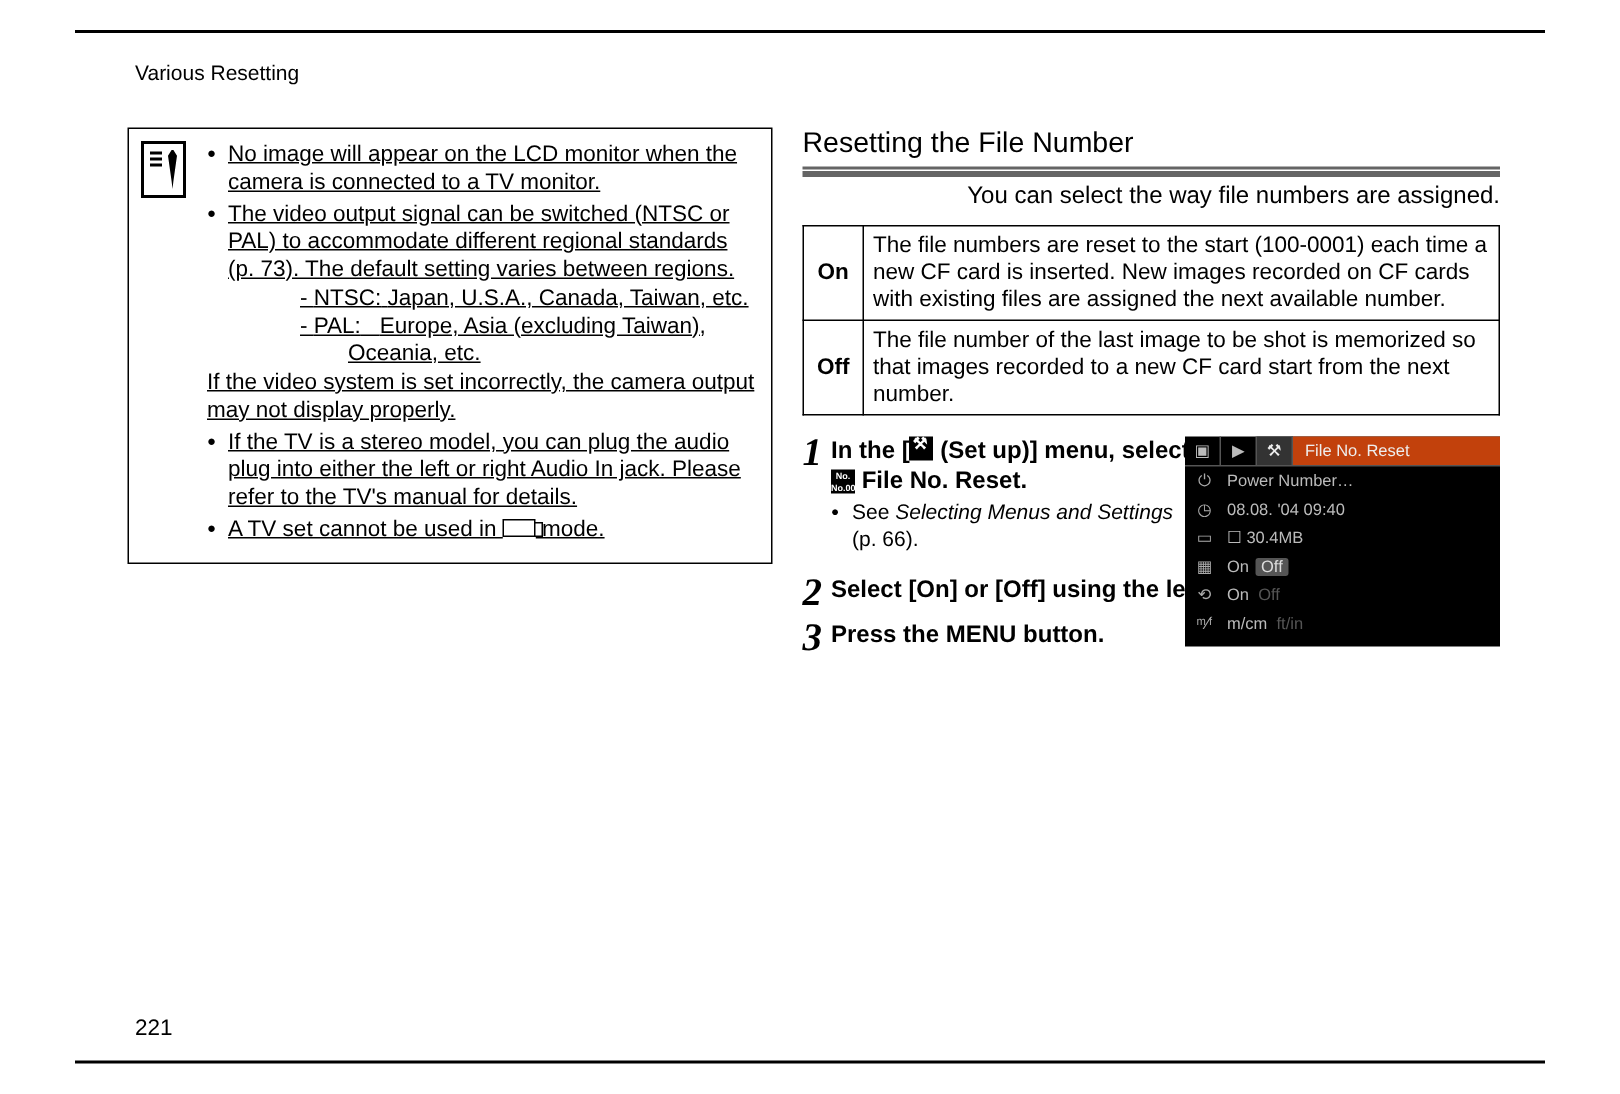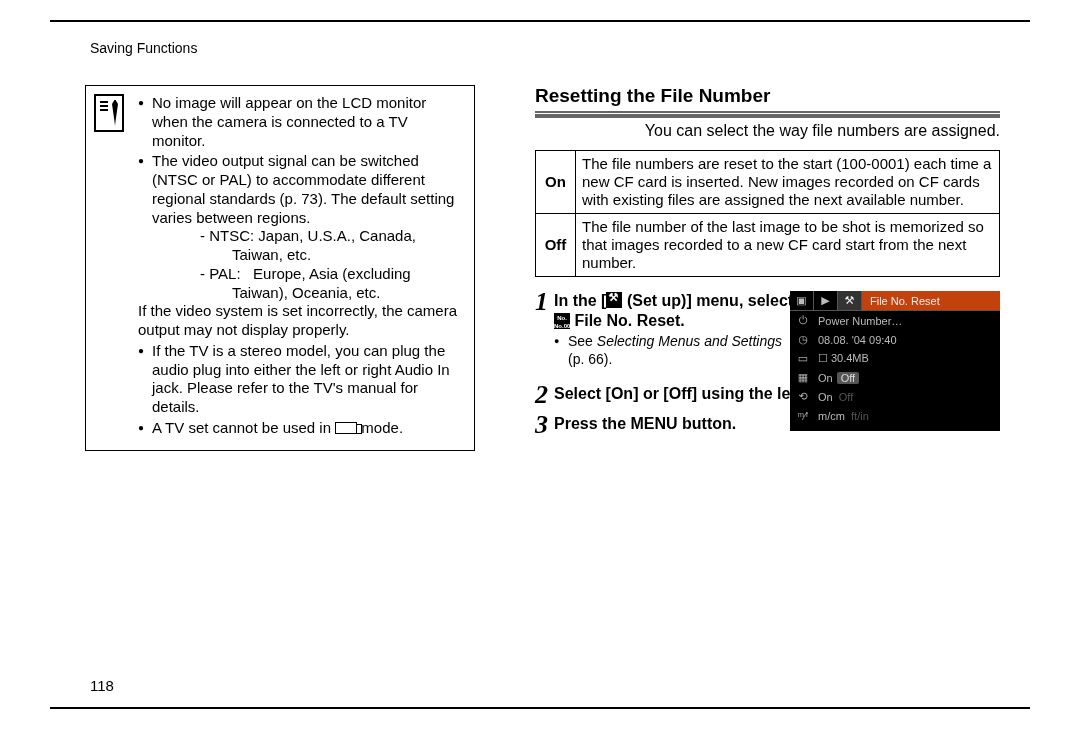--- a/index.html
+++ b/index.html
@@ -1,29 +1,29 @@
 <!DOCTYPE html>
 <html><head>
   <meta charset="utf-8">
   <style>
     * { margin: 0; padding: 0; box-sizing: border-box; }
     body { font-family: Arial, Helvetica, sans-serif; background: #fff; width: 1080px; height: 729px; position: relative; color: #000; }
     .page-border { position: absolute; top: 20px; left: 50px; right: 50px; bottom: 20px; border-top: 2px solid #000; border-bottom: 2px solid #000; }
     .header { position: absolute; top: 40px; left: 90px; font-size: 14px; }
     .page-num { position: absolute; bottom: 35px; left: 90px; font-size: 15px; }
-    .left-col { position: absolute; top: 85px; left: 85px; width: 390px; border: 1px solid #000; padding: 8px 10px 10px 52px; font-size: 15px; line-height: 1.25; }
+    .left-col { position: absolute; top: 85px; left: 85px; width: 430px; border: 1px solid #000; padding: 8px 10px 10px 52px; font-size: 15px; line-height: 1.25; text-decoration: underline; }
     .note-icon { position: absolute; left: 8px; top: 8px; width: 30px; height: 38px; border: 2px solid #000; }
     .note-icon::before { content: ""; position: absolute; top: 5px; left: 4px; width: 8px; height: 2px; background: #000; box-shadow: 0 4px 0 #000, 0 8px 0 #000; }
     .note-icon::after { content: ""; position: absolute; right: 4px; top: 4px; width: 6px; height: 26px; background: #000; clip-path: polygon(40% 0, 60% 0, 100% 15%, 60% 80%, 50% 100%, 40% 80%, 0 15%); }
     .left-col ul { list-style: none; }
     .left-col > ul > li { position: relative; padding-left: 14px; margin-bottom: 2px; }
     .left-col > ul > li::before { content: "●"; position: absolute; left: 0; font-size: 10px; top: 3px; }
     .sub-dash { margin-left: 6px; text-indent: -32px; padding-left: 74px; }
     .right-col { position: absolute; top: 85px; left: 535px; width: 465px; }
-    .section-title { font-weight: bold; font-size: 19px; margin-bottom: 4px; }
+    .section-title { font-weight: normal; font-size: 19px; margin-bottom: 4px; }
     .rule3 { border-bottom: 2px solid #000; box-shadow: 0 3px 0 #000, 0 5px 0 #000; height: 0; margin-bottom: 8px; opacity: .6; }
     .intro { font-size: 16px; line-height: 1.2; margin-bottom: 10px; text-align: right; }
     .opts-table { width: 100%; border-collapse: collapse; font-size: 15px; line-height: 1.2; margin-bottom: 14px; }
     .opts-table td { border: 1px solid #000000; padding: 4px 6px; vertical-align: middle; }
     .opts-table td:first-child { font-weight: bold; text-align: center; width: 40px; }
     .step { display: flex; margin-bottom: 6px; }
     .step-num { font-family: Georgia, 'Times New Roman', serif; font-style: italic; font-weight: bold; font-size: 26px; line-height: 1; margin-right: 6px; margin-top: -2px; }
     .step-body { font-size: 16px; font-weight: bold; line-height: 1.25; }
     .step1-wrap { position: relative; }
     .step1-text { width: 240px; }
@@ -42,22 +42,22 @@
     .mode-icon { display: inline-block; width: 22px; height: 12px; border: 1.5px solid #000; vertical-align: -1px; position: relative; }
     .mode-icon::after { content: ""; position: absolute; right: -6px; top: 1px; width: 5px; height: 8px; border: 1.5px solid #000; border-left: none; }
     .setup-icon { display: inline-block; width: 16px; height: 16px; background: #000; vertical-align: -2px; position: relative; }
     .setup-icon::after { content: "⚒"; color: #fff; font-size: 11px; position: absolute; left: 2px; top: -1px; }
     .fileno-icon { display: inline-block; width: 16px; height: 16px; background: #000; vertical-align: -2px; color: #fff; font-size: 6px; text-align: center; line-height: 8px; padding-top: 1px; }
   </style>
 </head>
 <body>
 
 <div class="page-border"></div>
-<div class="header">Saving Functions</div>
-<div class="page-num">118</div>
+<div class="header">Various Resetting</div>
+<div class="page-num">221</div>
 
 <div class="left-col">
   <div class="note-icon"></div>
   <ul>
     <li>No image will appear on the LCD monitor when the camera is connected to a TV monitor.</li>
     <li>
       <span>The video output signal can be switched (NTSC or PAL) to accommodate different regional standards (p. 73). The default setting varies between regions.</span>
       <div class="sub-dash">- <span>NTSC:</span> <span>Japan, U.S.A., Canada, Taiwan, etc.</span></div>
       <div class="sub-dash">- <span>PAL:</span>&nbsp;&nbsp;&nbsp;<span>Europe, Asia (excluding Taiwan), Oceania, etc.</span></div>
       <div style="margin-left:-14px">If the video system is set incorrectly, the camera output may not display properly.</div>

